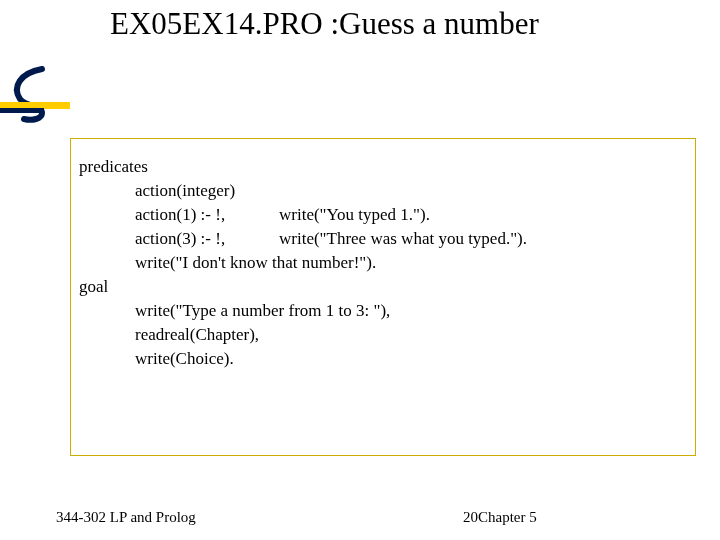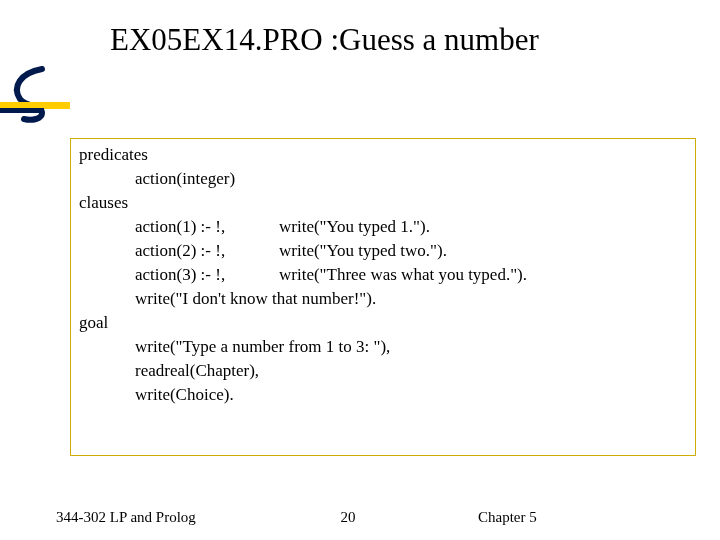--- a/index.html
+++ b/index.html
@@ -1,56 +1,51 @@
 <!DOCTYPE html>
 <html><head>
 <meta charset="utf-8">
 <style>
   html,body{margin:0;padding:0;width:720px;height:540px;background:#fff;font-family:"Comic Sans MS","Comic Sans",cursive;color:#000;overflow:hidden}
   .slide{position:relative;width:720px;height:540px}
-  .title{position:absolute;top:22px;left:110px;font-size:31px;letter-spacing:0px}
+  .title{position:absolute;top:6px;left:110px;font-size:31px;letter-spacing:0px}
   .accent-yellow{position:absolute;left:0;top:102px;width:70px;height:7px;background:#ffcc00}
   .accent-navy{position:absolute;left:0;top:108px;width:44px;height:5px;background:#001a4d}
   .swoosh{position:absolute;left:2px;top:65px}
-  .codebox{position:absolute;left:70px;top:138px;width:626px;height:318px;border:1px solid #ccad00;padding:4px 8px;box-sizing:border-box}
+  .codebox{position:absolute;left:70px;top:138px;width:626px;height:318px;border:1px solid #ccad00;padding:16px 8px;box-sizing:border-box}
   .ln{font-size:17px;line-height:24px;white-space:pre}
   .indent{padding-left:56px}
   .clause{display:flex}
   .c1{width:144px}
   .c2{flex:1}
   .goalblk{padding-left:56px}
   .footer{position:absolute;left:0;bottom:14px;width:598px;display:flex;font-size:15px}
   .f1{padding-left:56px;flex:1}
-  .f2{width:260px;text-align:center}
+  .f2{width:260px;text-align:right}
   .f3{width:120px;text-align:left}
 </style>
 </head>
 <body>
 
 <div class="slide">
   <div class="title">EX05EX14.PRO :Guess a number</div>
 
   <svg class="swoosh" width="56" height="62" viewBox="0 0 56 62">
     <path d="M40 4 C 18 8, 10 22, 18 34 C 24 42, 40 40, 40 48 C 40 54, 30 56, 22 54" fill="none" stroke="#001a4d" stroke-width="6" stroke-linecap="round"></path>
   </svg>
   <div class="accent-yellow"></div>
   <div class="accent-navy"></div>
 
   <div class="codebox">
     <div class="ln">predicates</div>
     <div class="ln indent">action(integer)</div>
-    <div class="ln">clauses</div>
 
     <div class="ln indent clause">
       <span class="c1">action(1) :- !,</span>
       <span class="c2">write("You typed 1.").</span>
-    </div>
-    <div class="ln indent clause">
-      <span class="c1">action(2) :- !,</span>
-      <span class="c2">write("You typed two.").</span>
     </div>
     <div class="ln indent clause">
       <span class="c1">action(3) :- !,</span>
       <span class="c2">write("Three was what you typed.").</span>
     </div>
     <div class="ln indent clause">
       <span class="c2">write("I don't know that number!").</span>
     </div>
 
     <div class="ln">goal</div>

